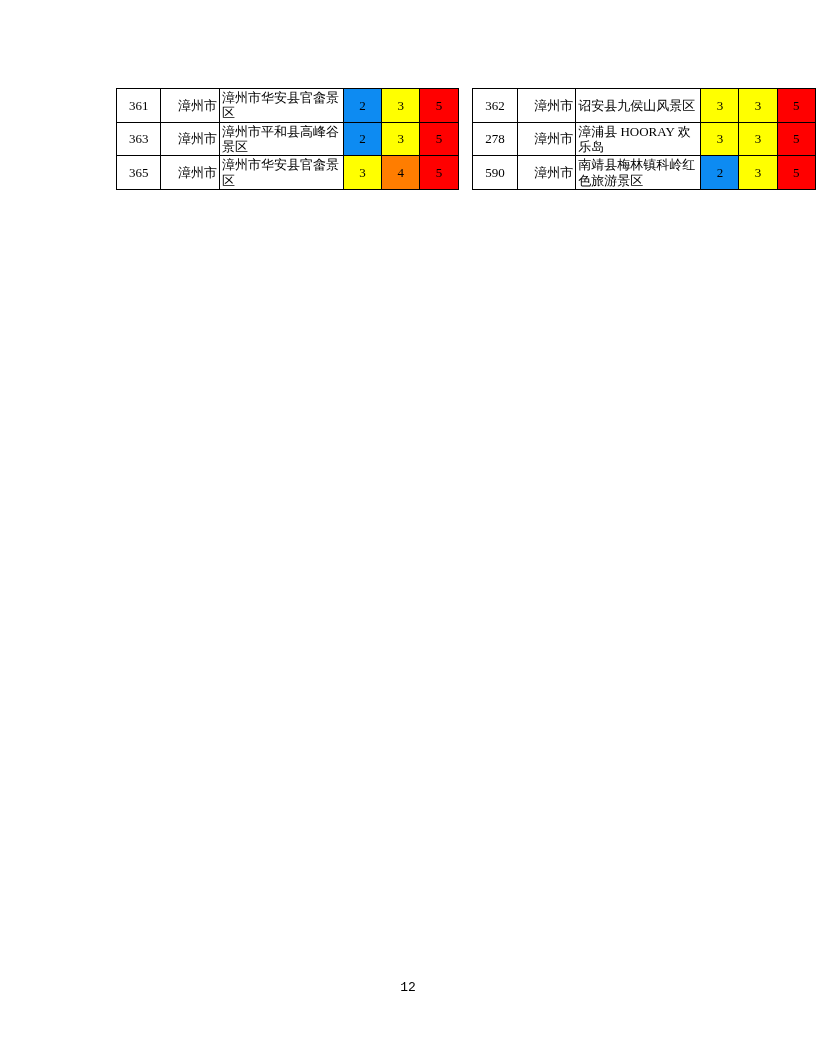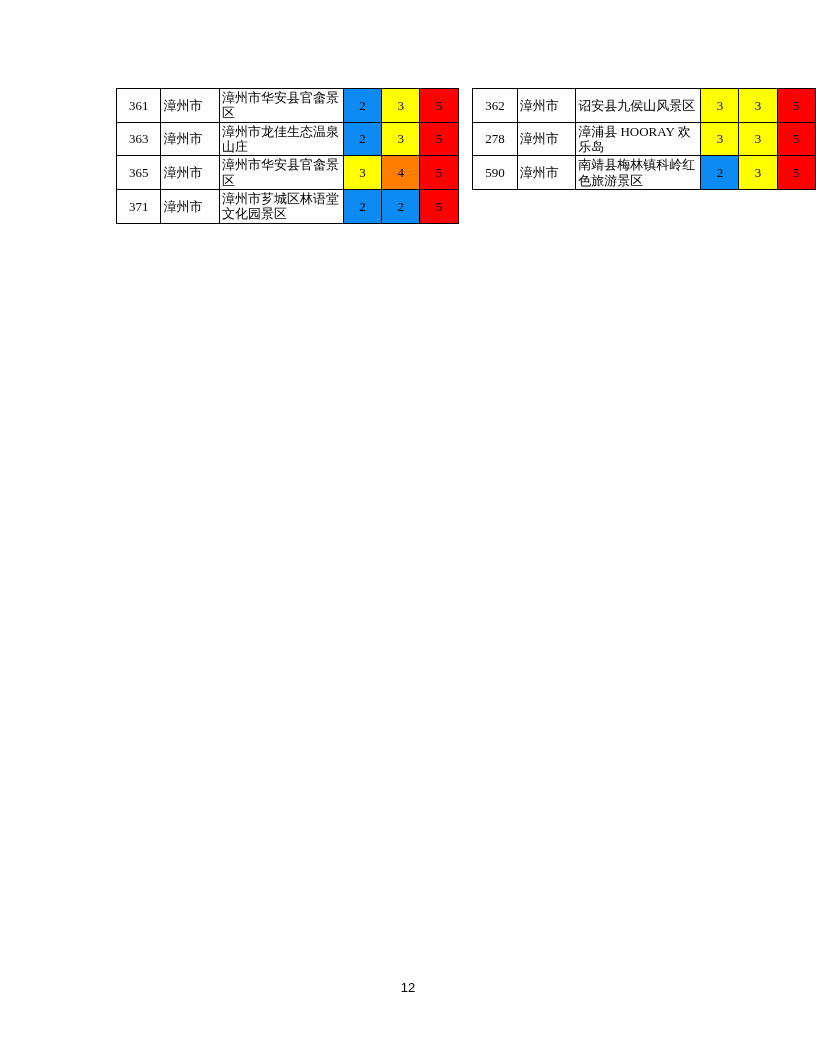--- a/index.html
+++ b/index.html
@@ -37,21 +37,21 @@
     vertical-align: middle;
     font-family: "Liberation Serif", serif;
     color: #000000;
   }
   td.idx {
     width: 40px;
     text-align: center;
   }
   td.city {
     width: 54px;
-    text-align: left;
+    text-align: right;
     white-space: nowrap;
   }
   td.name {
     width: 122px;
     text-align: left;
   }
   td.score {
     width: 34px;
     text-align: center;
     font-family: "Liberation Serif", serif;
@@ -70,21 +70,21 @@
   .s-blue   { background: #0d8bf2; color: #ffff00; }
   .s-red    { background: #ff0000; color: #ff8c00; }
   .s-orange { background: #ff7d00; color: #ffff00; }
   .page-number {
     position: absolute;
     left: 0;
     width: 816px;
     top: 980px;
     text-align: center;
     font-size: 13px;
-    font-family: Liberation Sans, sans-serif;
+    font-family: Liberation Mono, monospace;
     color: #000000;
   }
 </style>
 </head>
 <body>
 
 <div class="page">
 
   <div class="table-wrap">
     <table class="data">
@@ -102,21 +102,21 @@
           <td class="city">漳州市</td>
           <td class="name">诏安县九侯山风景区</td>
           <td class="score s-yellow">3</td>
           <td class="score s-yellow">3</td>
           <td class="score s-red">5</td>
         </tr>
 
         <tr>
           <td class="idx">363</td>
           <td class="city">漳州市</td>
-          <td class="name">漳州市龙佳生态温泉山庄</td>
+          <td class="name">漳州市平和县高峰谷景区</td>
           <td class="score s-blue">2</td>
           <td class="score s-yellow">3</td>
           <td class="score s-red">5</td>
           <td class="gap"></td>
           <td class="idx">278</td>
           <td class="city">漳州市</td>
           <td class="name">漳浦县 HOORAY 欢乐岛</td>
           <td class="score s-yellow">3</td>
           <td class="score s-yellow">3</td>
           <td class="score s-red">5</td>
@@ -133,35 +133,20 @@
           <td class="idx">590</td>
           <td class="city">漳州市</td>
           <td class="name">南靖县梅林镇科岭红色旅游景区</td>
           <td class="score s-blue">2</td>
           <td class="score s-yellow">3</td>
           <td class="score s-red">5</td>
         </tr>
 
 
 
-        <tr>
-          <td class="idx">371</td>
-          <td class="city">漳州市</td>
-          <td class="name">漳州市芗城区林语堂文化园景区</td>
-          <td class="score s-blue">2</td>
-          <td class="score s-blue">2</td>
-          <td class="score s-red">5</td>
-          <td class="gap"></td>
-          <td class="blank"></td>
-          <td class="blank"></td>
-          <td class="blank"></td>
-          <td class="blank"></td>
-          <td class="blank"></td>
-          <td class="blank"></td>
-        </tr>
 
       </tbody>
     </table>
   </div>
 
   <div class="page-number">12</div>
 
 </div>
 
 </body></html>

